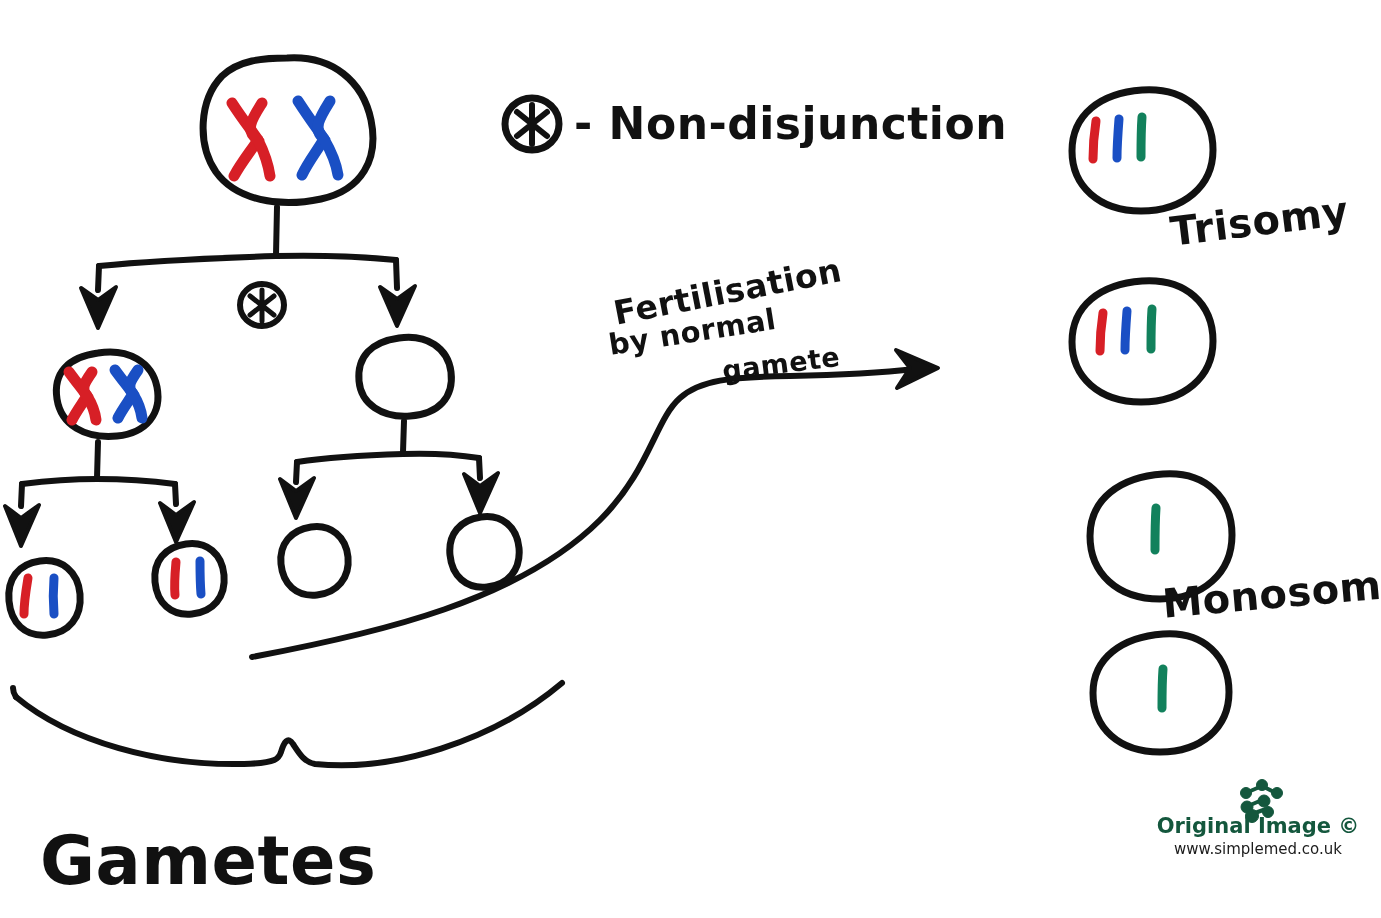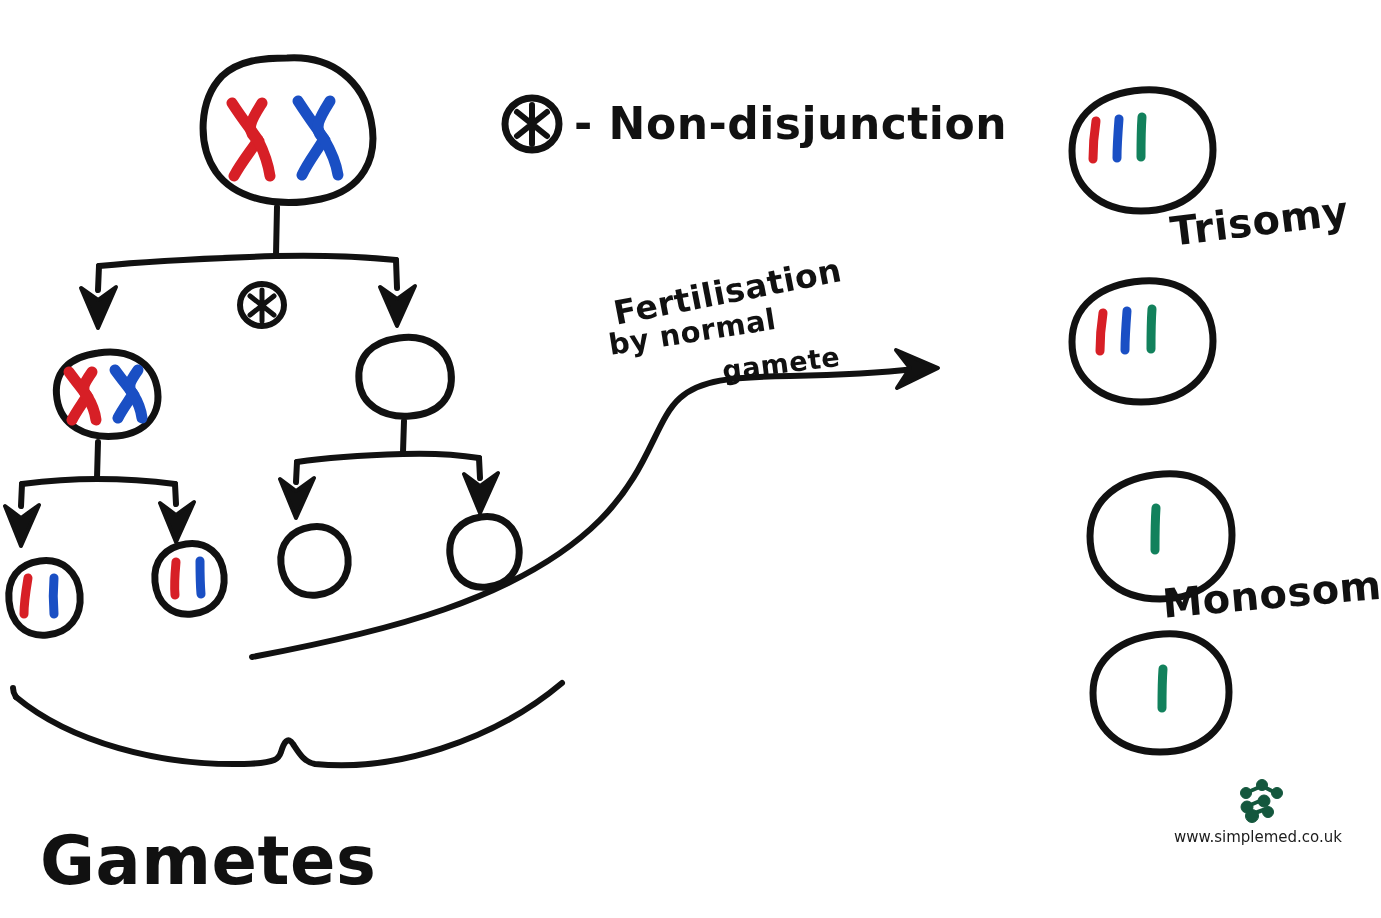--- a/index.html
+++ b/index.html
@@ -56,21 +56,21 @@
     font-size: 21px;
     font-weight: 700;
     line-height: 1.2;
     margin-top: 2px;
   }
   .brand-url {
     font-family: "DejaVu Sans", sans-serif;
     font-size: 15px;
     font-weight: 400;
     color: #1c1c1c;
-    margin-top: 16px;
+    margin-top: 1px;
   }
 </style>
 </head>
 <body>
 
 <div id="canvas-root">
 
   <svg class="board" viewBox="0 0 1381 918">
     <defs>
       <style>
@@ -244,16 +244,17 @@
 
   <div class="hand-text" style="left:722px; top:348px; font-size:27px; transform:rotate(-7deg);">gamete</div>
 
   <div class="hand-text" style="left:1170px; top:198px; font-size:40px; transform:rotate(-7deg);">Trisomy</div>
 
   <div class="hand-text" style="left:1162px; top:570px; font-size:40px; transform:rotate(-5deg);">Monosomy</div>
 
   <div class="hand-text" style="left:40px; top:822px; font-size:67px;">Gametes</div>
 
   <div class="brand-block">
+    <div class="brand-sub">Original Image ©</div>
     <div class="brand-url">www.simplemed.co.uk</div>
   </div>
 
 </div>
 
 </body></html>

